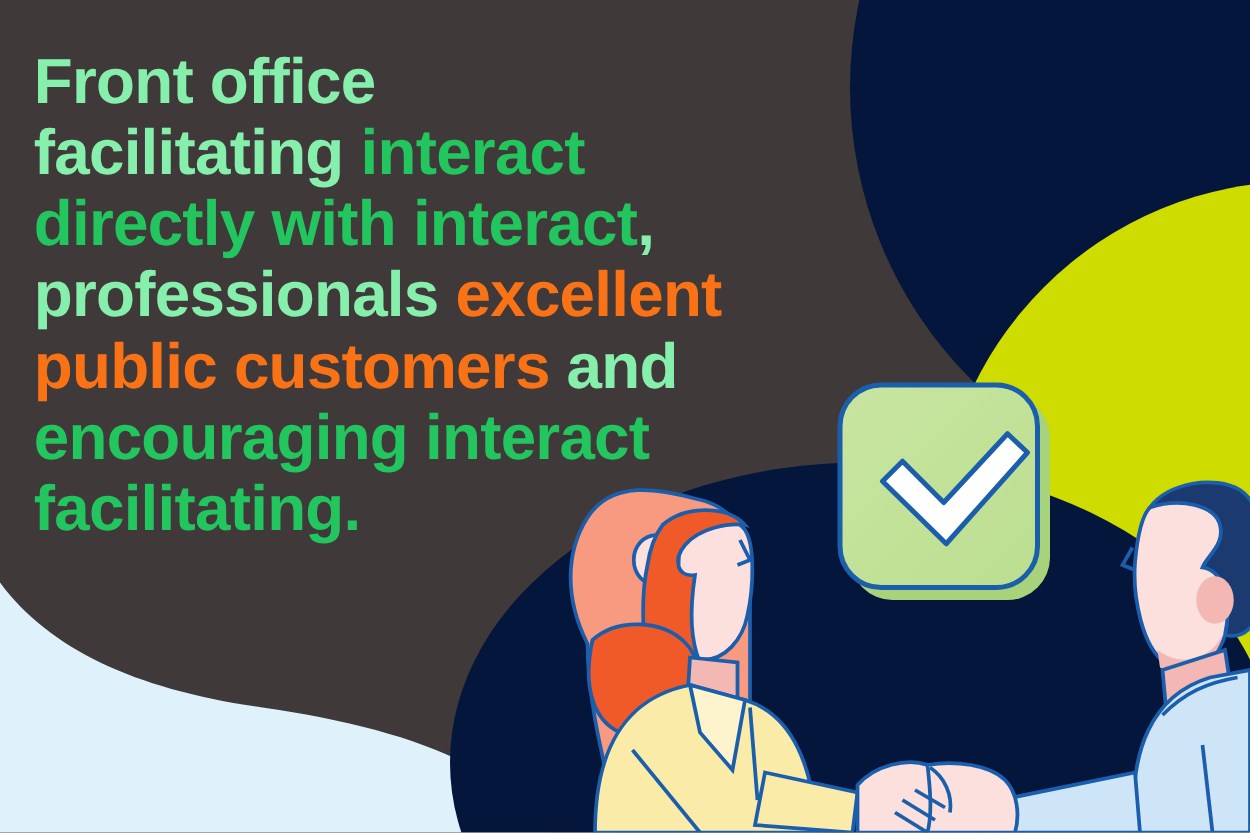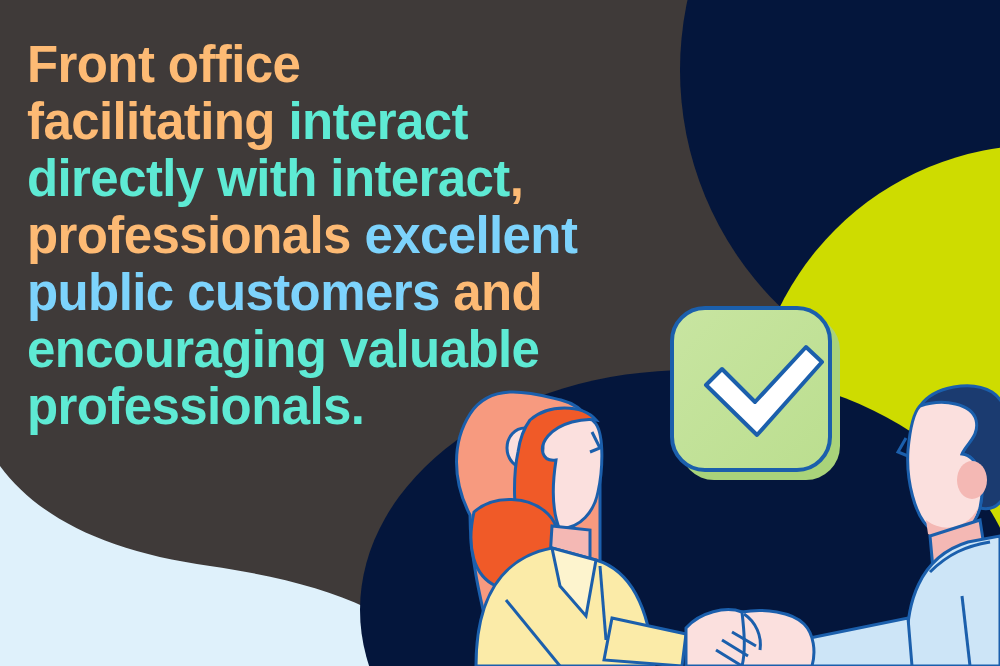--- a/index.html
+++ b/index.html
@@ -18,23 +18,23 @@
     margin:0;
     font-size:51px;
     line-height:57px;
     font-weight:bold;
     letter-spacing:-0.6px;
     color:#FFFFFF;
     white-space:pre-wrap;
     z-index:5;
     pointer-events:none;
   }
-  .w{color:#fdba74;text-align:right;}
-  .g{color:#5eead4;}
-  .b{color:#7dd3fc;}
+  .w{color:#86efac;text-align:right;}
+  .g{color:#22c55e;}
+  .b{color:#f97316;}
 </style>
 </head>
 <body>
 
 <div id="stage">
 
   <svg id="art" viewBox="0 0 1000 666" xmlns="http://www.w3.org/2000/svg">
     <defs>
       <clipPath id="frameClip">
           <rect x="0" y="0" width="1000" height="666"></rect>
@@ -132,16 +132,16 @@
       </g>
 
     </g>
   </svg>
 
   <h1 id="headline"><span class="w">Front office</span>
 <span class="w">facilitating </span><span class="g">interact</span>
 <span class="g">directly with interact</span><span class="w">,</span>
 <span class="w">professionals </span><span class="b">excellent</span>
 <span class="b">public customers</span><span class="w"> and</span>
-<span class="g">encouraging valuable</span>
-<span class="g">professionals.</span></h1>
+<span class="g">encouraging interact</span>
+<span class="g">facilitating.</span></h1>
 
 </div>
 
 </body></html>

